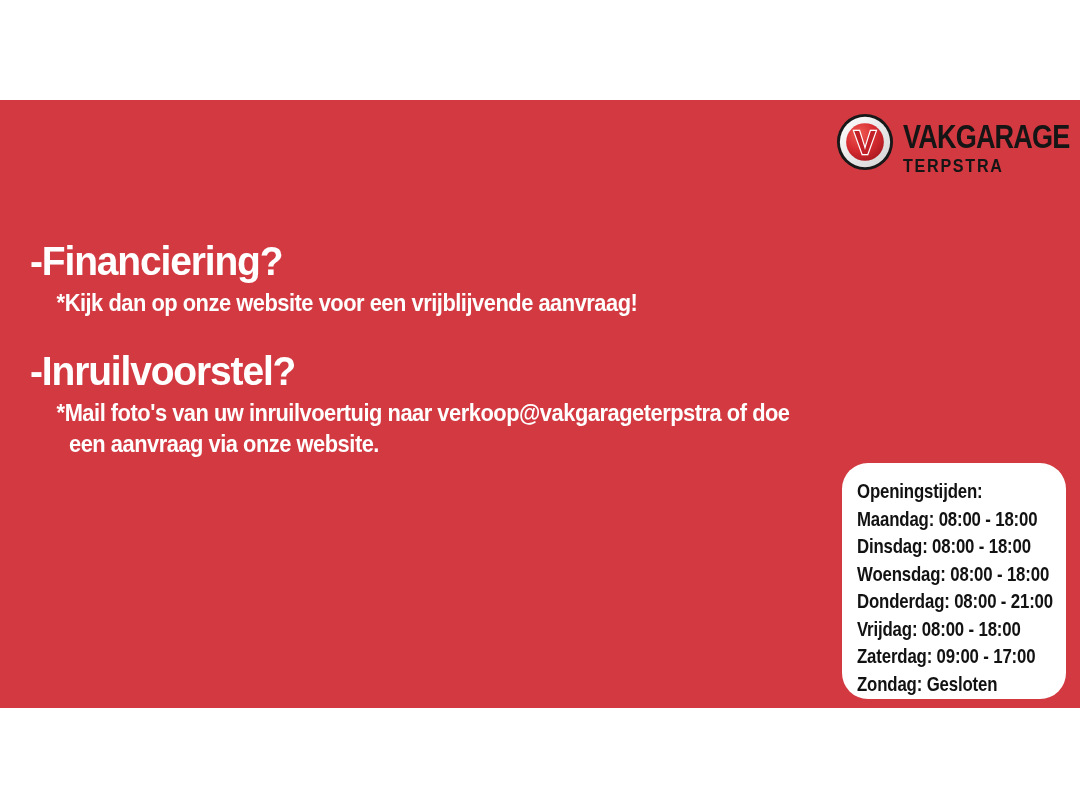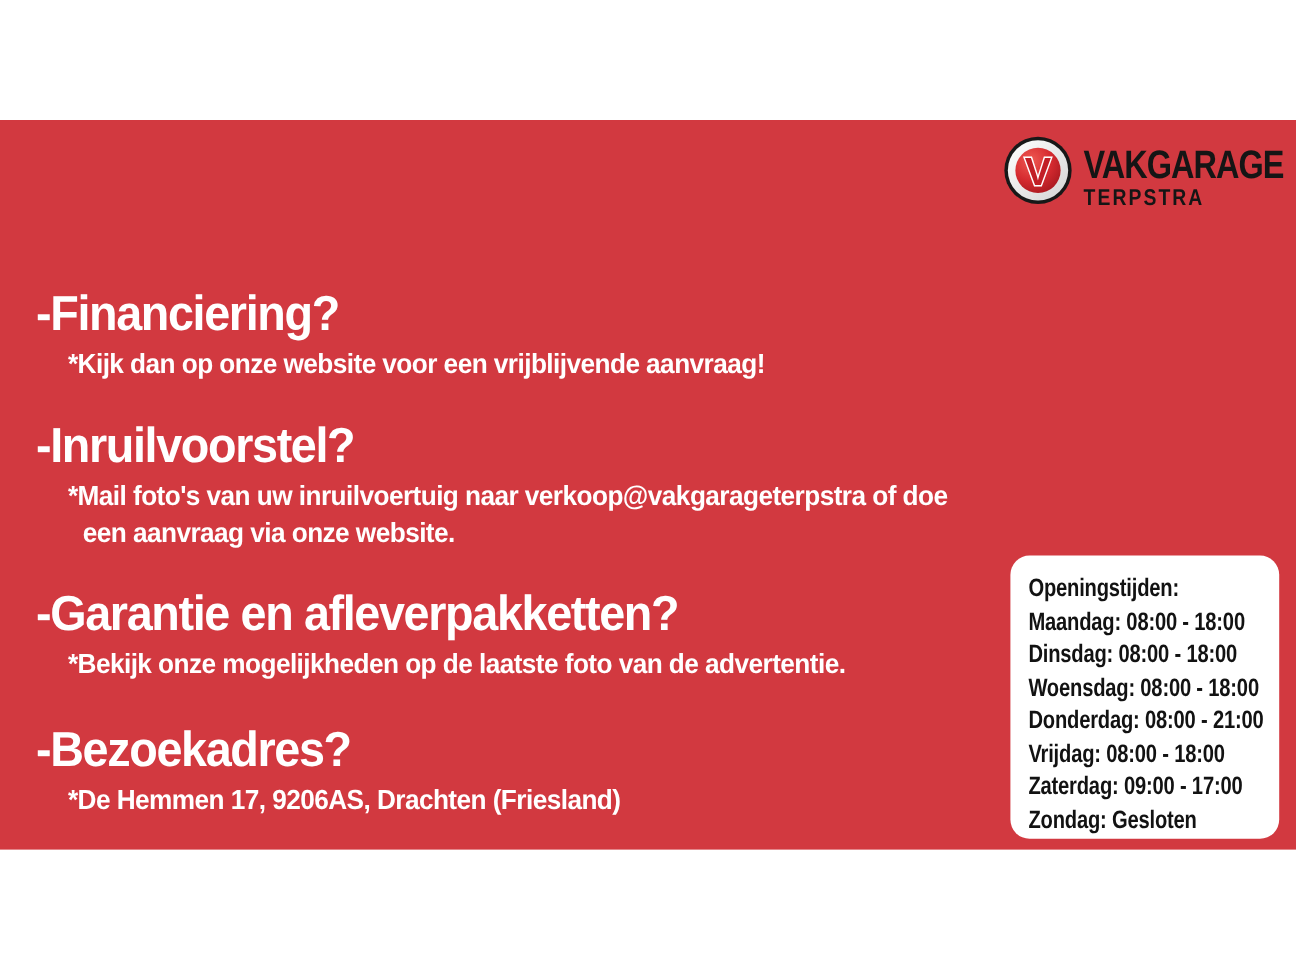--- a/index.html
+++ b/index.html
@@ -66,21 +66,21 @@
   #sec-inruil     { top: 248px; }
   #sec-garantie   { top: 388px; }
   #sec-bezoek     { top: 501px; }
   
   .hours {
     position: absolute;
     left: 842px; top: 363px;
     width: 224px; height: 236px;
     box-sizing: border-box;
     background: #ffffff;
-    border-radius: 16px;
+    border-radius: 26px;
     padding: 14px 0 0 15px;
     overflow: hidden;
   }
   .hours-inner {
     transform: scaleX(0.8); transform-origin: left top;
     color: #121212;
     font-weight: bold;
     font-size: 21px; line-height: 27.5px;
     letter-spacing: -0.2px;
     white-space: nowrap;
@@ -121,29 +121,21 @@
       <h2 class="h">-Financiering?</h2>
       <p class="s">*Kijk dan op onze website voor een vrijblijvende aanvraag!</p>
     </section>
 
     <section class="sec" id="sec-inruil">
       <h2 class="h">-Inruilvoorstel?</h2>
       <p class="s">*Mail foto's van uw inruilvoertuig naar verkoop@vakgarageterpstra of doe</p>
       <p class="s cont">een aanvraag via onze website.</p>
     </section>
 
-    <section class="sec" id="sec-garantie">
-      <h2 class="h">-Garantie en afleverpakketten?</h2>
-      <p class="s">*Bekijk onze mogelijkheden op de laatste foto van de advertentie.</p>
-    </section>
 
-    <section class="sec" id="sec-bezoek">
-      <h2 class="h">-Bezoekadres?</h2>
-      <p class="s">*De Hemmen 17, 9206AS, Drachten (Friesland)</p>
-    </section>
 
     <aside class="hours">
       <div class="hours-inner">
         <div>Openingstijden:</div>
         <div>Maandag: 08:00 - 18:00</div>
         <div>Dinsdag: 08:00 - 18:00</div>
         <div>Woensdag: 08:00 - 18:00</div>
         <div>Donderdag: 08:00 - 21:00</div>
         <div>Vrijdag: 08:00 - 18:00</div>
         <div>Zaterdag: 09:00 - 17:00</div>

